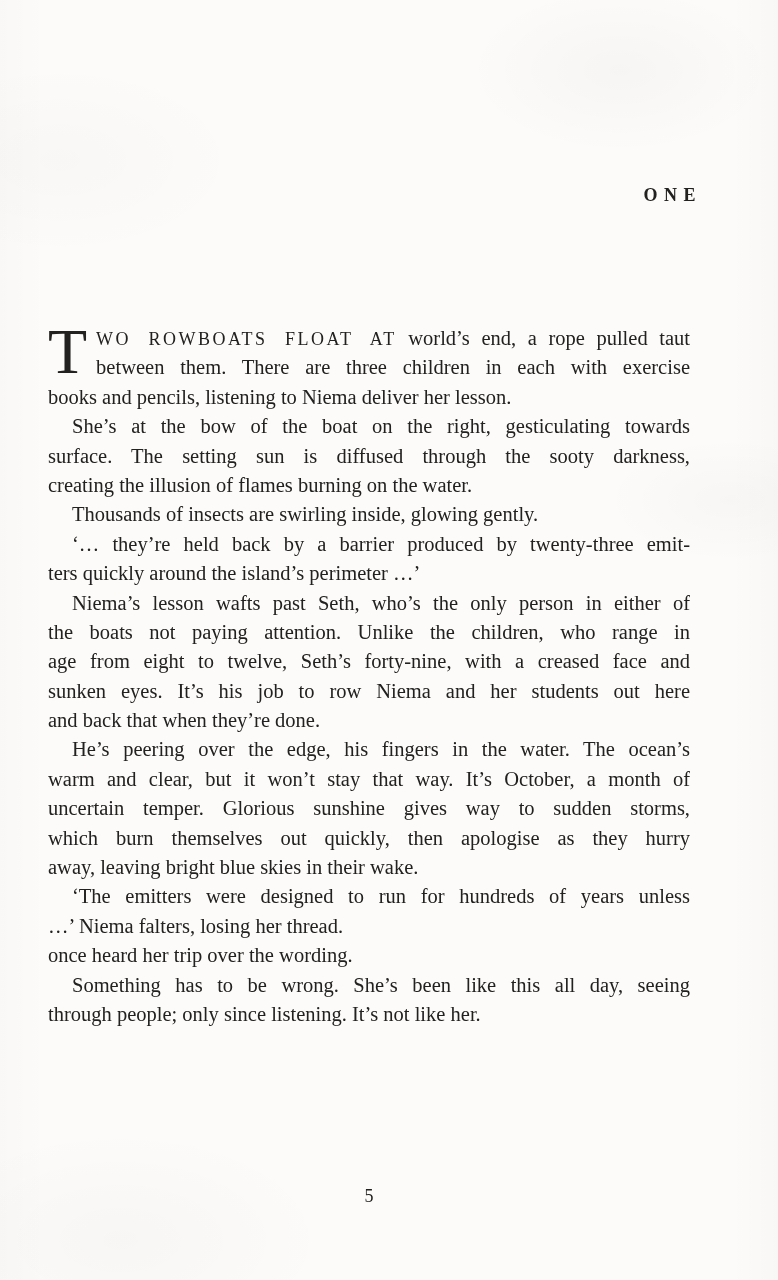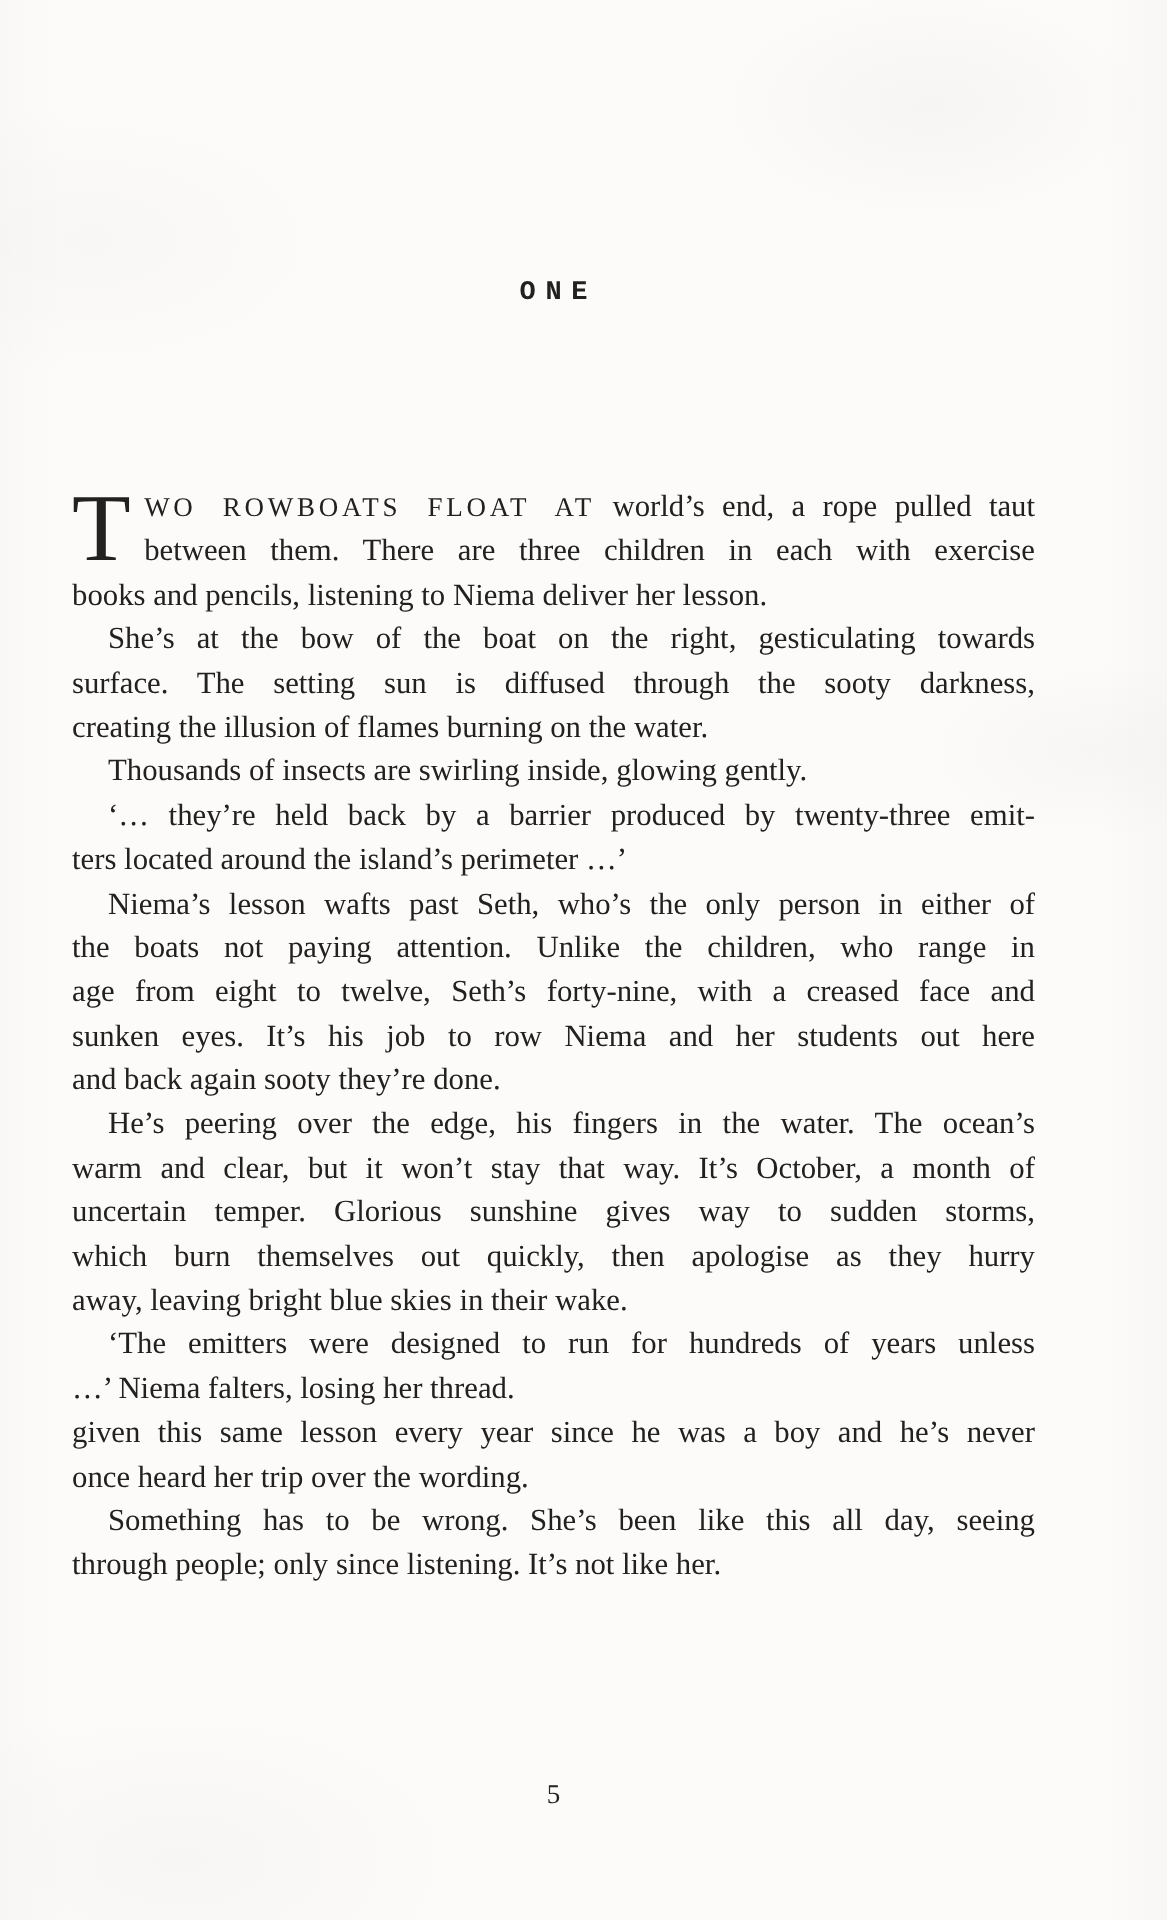--- a/index.html
+++ b/index.html
@@ -22,30 +22,29 @@
     background:
       radial-gradient(220px 120px at 620px 70px, rgba(0,0,0,0.025), rgba(0,0,0,0) 70%),
       radial-gradient(300px 160px at 120px 1240px, rgba(0,0,0,0.02), rgba(0,0,0,0) 70%),
       radial-gradient(180px 90px at 730px 500px, rgba(0,0,0,0.018), rgba(0,0,0,0) 70%),
       radial-gradient(260px 140px at 60px 160px, rgba(0,0,0,0.015), rgba(0,0,0,0) 70%),
       linear-gradient(90deg, rgba(0,0,0,0.012) 0%, rgba(0,0,0,0) 6%, rgba(0,0,0,0) 94%, rgba(0,0,0,0.015) 100%);
   }
   .chapter-heading {
     position: absolute;
     top: 184px;
-    left: 48px;
+    left: 60px;
     width: 642px;
-    text-align: center;
+    text-align: right;
     font-size: 18px;
     line-height: 22px;
     font-weight: 700;
     letter-spacing: 6.5px;
     padding-left: 6.5px;
     box-sizing: border-box;
-    font-family: Liberation Mono, monospace;
   }
   .text-block {
     position: absolute;
     top: 324px;
     left: 48px;
     width: 642px;
     font-size: 20.5px;
   }
   .para { margin: 0; }
   .line {
@@ -108,46 +107,45 @@
     <div class="line j">surface. The setting sun is diffused through the sooty darkness,</div>
     <div class="line l">creating the illusion of flames burning on the water.</div>
   </div>
 
   <div class="para">
     <div class="line l i">Thousands of insects are swirling inside, glowing gently.</div>
   </div>
 
   <div class="para">
     <div class="line j i">‘… they’re held back by a barrier produced by twenty-three emit-</div>
-    <div class="line l">ters located around the island’s perimeter …’</div>
+    <div class="line l">ters quickly around the island’s perimeter …’</div>
   </div>
 
   <div class="para">
     <div class="line j i">Niema’s lesson wafts past Seth, who’s the only person in either of</div>
     <div class="line j">the boats not paying attention. Unlike the children, who range in</div>
     <div class="line j">age from eight to twelve, Seth’s forty-nine, with a creased face and</div>
     <div class="line j">sunken eyes. It’s his job to row Niema and her students out here</div>
-    <div class="line l">and back again sooty they’re done.</div>
+    <div class="line l">and back that when they’re done.</div>
   </div>
 
   <div class="para">
     <div class="line j i">He’s peering over the edge, his fingers in the water. The ocean’s</div>
     <div class="line j">warm and clear, but it won’t stay that way. It’s October, a month of</div>
     <div class="line j">uncertain temper. Glorious sunshine gives way to sudden storms,</div>
     <div class="line j">which burn themselves out quickly, then apologise as they hurry</div>
     <div class="line l">away, leaving bright blue skies in their wake.</div>
   </div>
 
   <div class="para">
     <div class="line j i">‘The emitters were designed to run for hundreds of years unless</div>
     <div class="line l">…’ Niema falters, losing her thread.</div>
   </div>
 
   <div class="para">
-    <div class="line j">given this same lesson every year since he was a boy and he’s never</div>
     <div class="line l">once heard her trip over the wording.</div>
   </div>
 
   <div class="para">
     <div class="line j i">Something has to be wrong. She’s been like this all day, seeing</div>
     <div class="line l">through people; only since listening. It’s not like her.</div>
   </div>
 
 </div>
 

